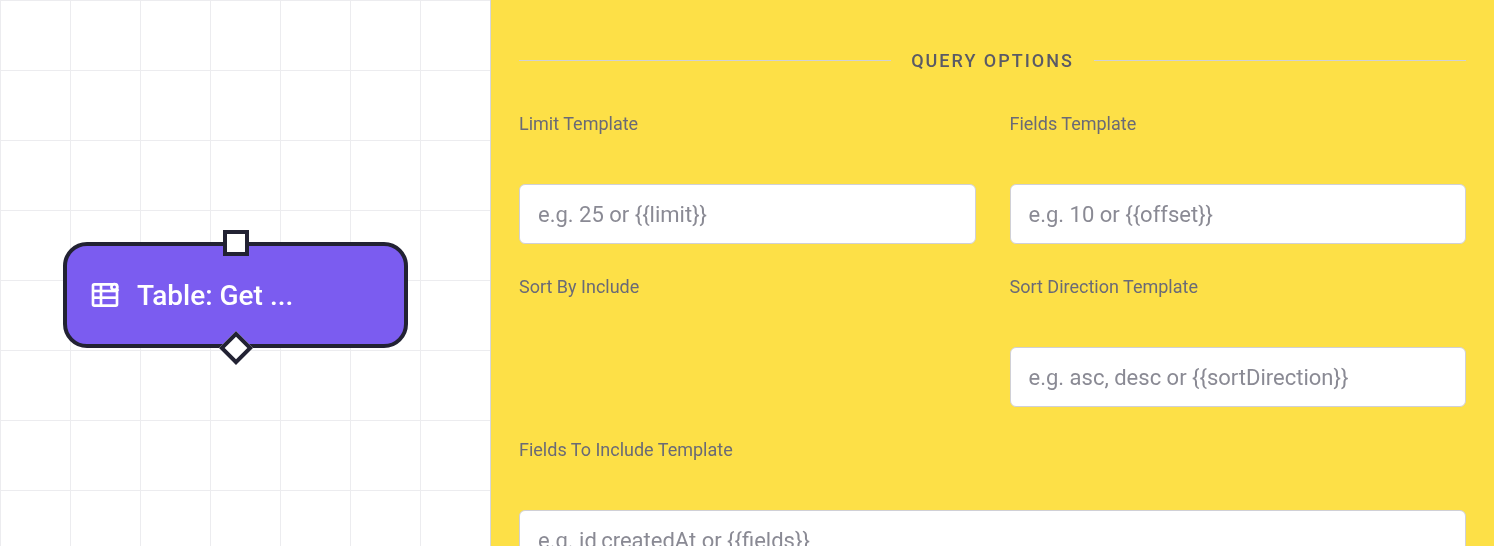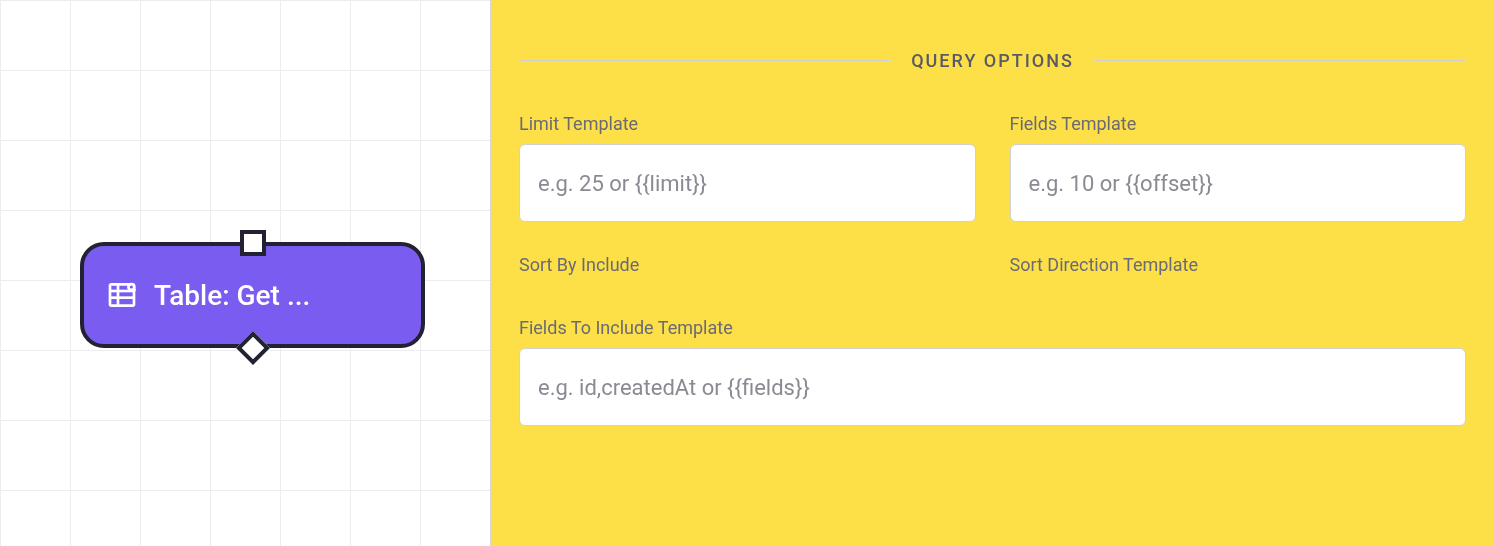--- a/index.html
+++ b/index.html
@@ -19,21 +19,21 @@
       background-color: #fff;
       background-image:
         linear-gradient(#ececef 1px, transparent 1px),
         linear-gradient(90deg, #ececef 1px, transparent 1px);
       background-size: 70px 70px;
       border-right: 1px solid #d6d6dc;
       flex: 0 0 491px;
     }
     .node {
       position: absolute;
-      left: 80px;
+      left: 63px;
       top: 242px;
       width: 345px;
       height: 106px;
       background: #7b5cf0;
       border: 4px solid #222233;
       border-radius: 24px;
       display: flex;
       align-items: center;
       padding-left: 22px;
       color: #fff;
@@ -95,31 +95,32 @@
     }
     .row {
       display: flex;
       gap: 34px;
       margin-bottom: 32px;
     }
     .field {
       flex: 1;
       display: flex;
       flex-direction: column;
+      gap: 40px;
     }
     .field.full { flex-basis: 100%; }
     .label {
       font-size: 18px;
       color: #6a6a76;
       margin-bottom: 10px;
       font-weight: 400;
     }
     .input {
       width: 100%;
-      height: 78px;
+      height: 60px;
       border: 1px solid #d0d0d6;
       border-radius: 6px;
       padding: 0 18px;
       font-size: 22px;
       color: #333;
       font-family: inherit;
       background: #fff;
     }
     .input::placeholder {
       color: #8a8a94;
@@ -161,20 +162,21 @@
       <input class="input" type="text" placeholder="e.g. 10 or {{offset}}" style="">
     </div>
   </div>
 
   <div class="row">
     <div class="field">
       <label class="label">Sort By Include</label>
     </div>
     <div class="field">
       <label class="label">Sort Direction Template</label>
+      <input class="input" type="text" placeholder="e.g. asc, desc or {{sortDirection}}" style="">
     </div>
   </div>
 
   <div class="row">
     <div class="field full">
       <label class="label">Fields To Include Template</label>
       <input class="input" type="text" placeholder="e.g. id,createdAt or {{fields}}" style="">
     </div>
   </div>
 </div>

